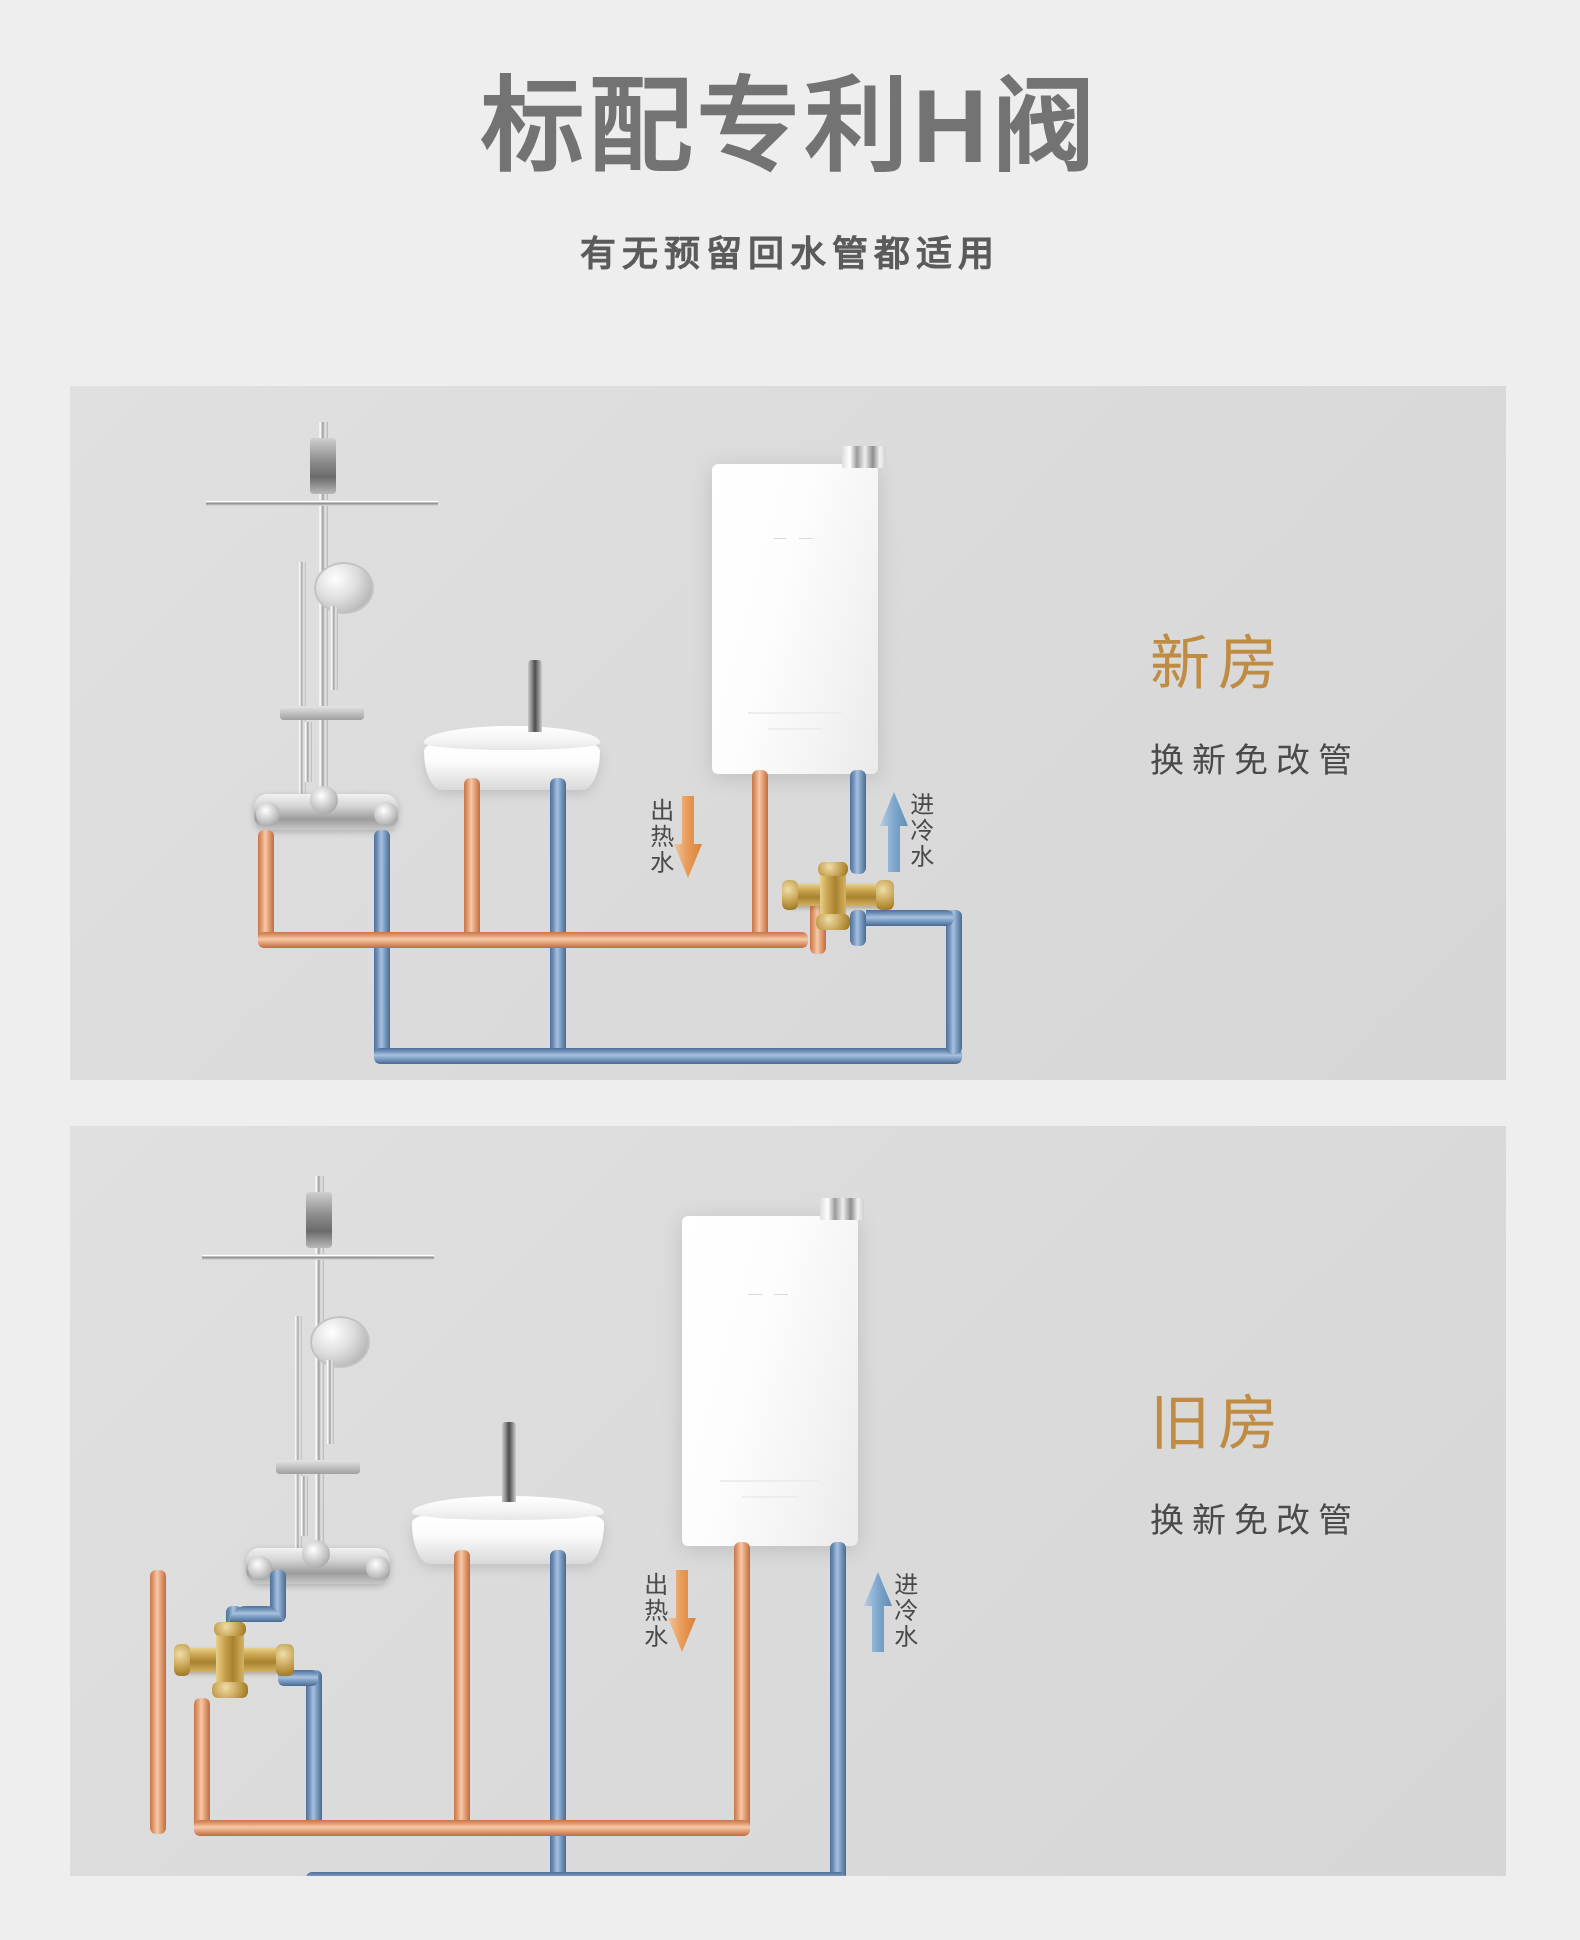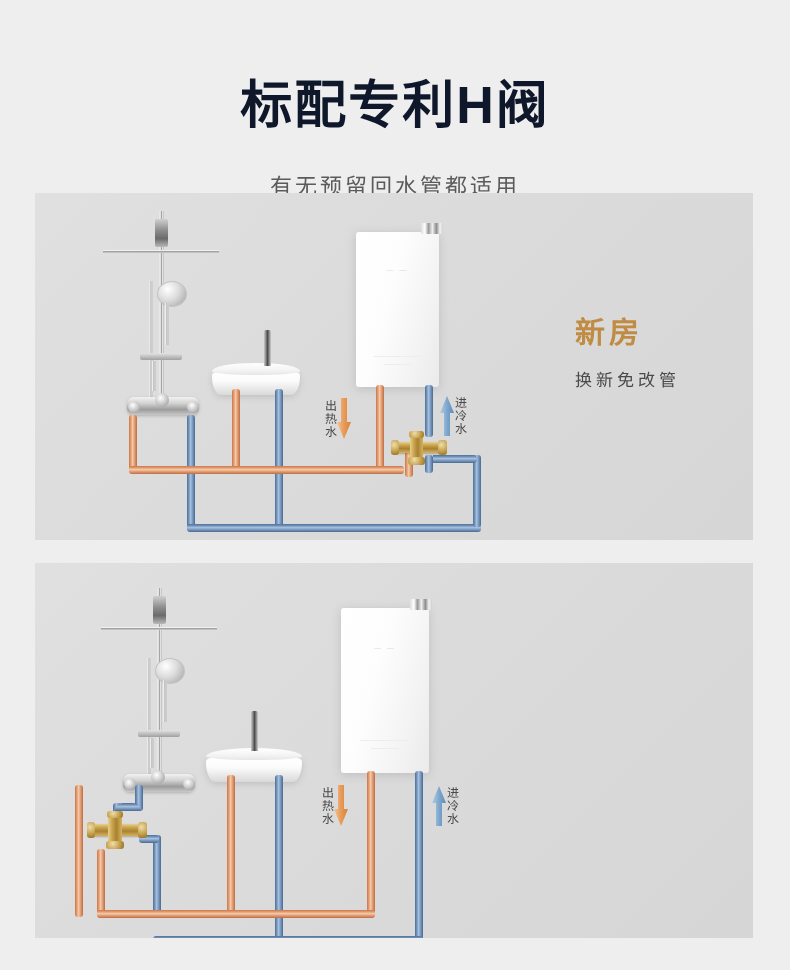--- a/index.html
+++ b/index.html
@@ -18,55 +18,55 @@
   }
 
   
   .header {
     position: absolute;
     left: 0; top: 0;
     width: 790px;
     text-align: center;
   }
   .main-title {
-    margin: 16px;
-    padding-top: 60px;
+    margin: 0;
+    padding-top: 35px;
     font-size: 52px;
     line-height: 1.15;
     font-weight: 700;
-    color: #0f172a;
+    color: #737373;
     letter-spacing: 2px;
   }
   .sub-title {
     margin: 0;
     padding-top: 22px;
-    font-size: 22px;
+    font-size: 18px;
     line-height: 1.2;
-    font-weight: 400;
+    font-weight: 700;
     color: #5b5b5b;
     letter-spacing: 3px;
   }
 
   
   .panel {
     position: absolute;
     left: 35px;
     width: 718px;
     background: linear-gradient(135deg, #e0e0e0 0%, #dbdbdb 45%, #d6d6d6 100%);
     overflow: hidden;
   }
   #panel-new { top: 193px; height: 347px; }
   #panel-old { top: 563px; height: 375px; }
 
   .panel-inner { position: absolute; left: 0; top: 0; width: 100%; height: 100%; }
 
   
   .caption { position: absolute; }
   .caption .cap-title {
-    font-size: 30px; font-weight: 700; letter-spacing: 4px;
+    font-size: 30px; font-weight: 400; letter-spacing: 4px;
     color: #c08b42;
     line-height: 1;
   }
   .caption .cap-sub {
     margin-top: 24px;
     font-size: 17px; letter-spacing: 4px;
     color: #4a4a4a;
     line-height: 1;
   }
   #caption-new { left: 540px; top: 125px; }
@@ -411,17 +411,21 @@
                   <stop offset="50%" stop-color="#7fa7cd"></stop>
                   <stop offset="100%" stop-color="#5f8cb5"></stop>
             </linearGradient>
               </defs>
             <path d="M8 1 L15 18 h-4 v23 H5 V18 H1 z" fill="url(#gu2)"></path>
           </svg>
         </span>
         <span class="vtext">进冷水</span>
       </div>
 
+      <div class="caption" id="caption-old">
+        <div class="cap-title">旧房</div>
+        <div class="cap-sub">换新免改管</div>
+      </div>
 
     </div>
   </div>
 
 </div>
 
 </body></html>

